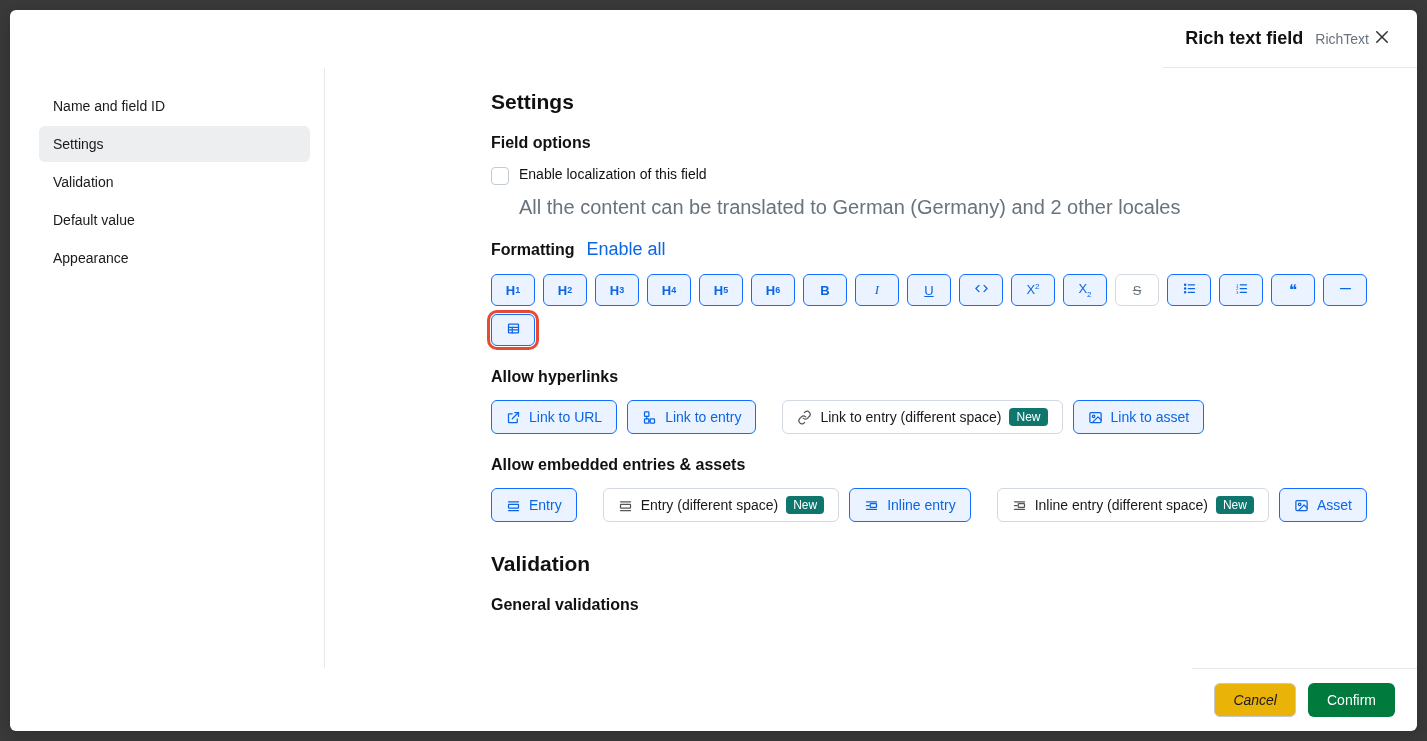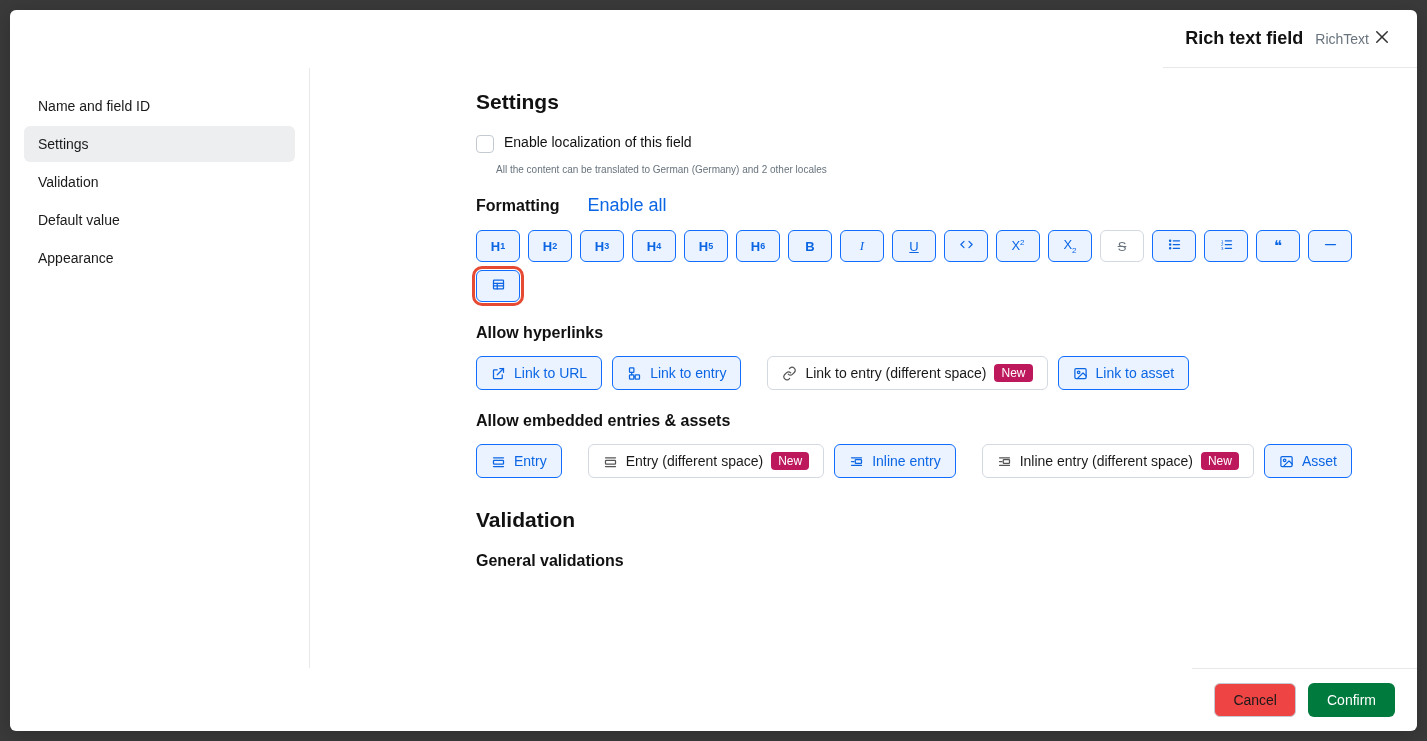--- a/index.html
+++ b/index.html
@@ -30,21 +30,21 @@
   justify-content: space-between;
   padding: 14px 22px;
   border-bottom: 1px solid #e8e8e8;
 }
 .modal-header-left { display: flex; align-items: baseline; gap: 12px; }
 .modal-title { font-size: 18px; font-weight: 600; color: #111; }
 .modal-subtitle { font-size: 14px; color: #68737d; }
 .close-btn { background: none; border: none; cursor: pointer; padding: 4px; color: #333; }
 .close-btn svg { width: 18px; height: 18px; }
 
-.modal-body { flex: 1; display: flex; overflow: hidden; }
+.modal-body { flex: 1; display: flex; overflow: hidden; padding-left: 15px; }
 .sidebar {
   width: 300px;
   border-right: 1px solid #e8e8e8;
   padding: 20px 14px;
 }
 .sidebar-item {
   padding: 10px 14px;
   font-size: 14px;
   color: #1a1a1a;
   border-radius: 6px;
@@ -54,30 +54,30 @@
 .sidebar-item.active { background: #edeef0; font-weight: 500; }
 
 .content {
   flex: 1;
   padding: 22px 40px 20px 166px;
   overflow-y: auto;
   color: #111;
 }
 .section-title { font-size: 21px; font-weight: 600; margin-bottom: 20px; }
 .subsection-title { font-size: 16px; font-weight: 600; margin-bottom: 14px; }
-.subsection-title-row { display:flex; align-items:center; gap:28px; margin-bottom:14px; }
+.subsection-title-row { display:flex; align-items:center; gap:12px; margin-bottom:14px; }
 .subsection-label { font-size: 16px; font-weight: 600; }
 .link-blue { color: #0c66e4; font-size: 18px; cursor: pointer; }
 
 .checkbox-row { display: flex; align-items: flex-start; gap: 10px; margin-bottom: 11px; }
 .checkbox {
   width: 18px; height: 18px; border: 1px solid #c4cad2; border-radius: 4px; cursor: pointer; flex-shrink: 0; margin-top: 1px;
 }
 .chk-label { font-size: 14px; color: #111; }
-.hint { font-size: 10px; color: #68737d; margin-left: 20px; margin-bottom: 20px; }
+.hint { font-size: 20px; color: #68737d; margin-left: 28px; margin-bottom: 20px; }
 
 .btn-grid { display: flex; flex-wrap: wrap; gap: 8px; margin-bottom: 22px; }
 .fmt-btn {
   width: 44px; height: 32px;
   border: 1px solid #116dff;
   background: #eaf3ff;
   border-radius: 6px;
   display: flex; align-items: center; justify-content: center;
   color: #0c66e4;
   cursor: pointer;
@@ -90,33 +90,33 @@
 .fmt-h sub { font-size: 9px; vertical-align: sub; }
 
 .pill-row { display:flex; flex-wrap:wrap; gap:10px; margin-bottom:22px; }
 .pill {
   display:inline-flex; align-items:center; gap:8px;
   border:1px solid #116dff; background:#eaf3ff; color:#0c66e4;
   padding: 7px 14px; border-radius:6px; font-size:14px; cursor:pointer;
 }
 .pill.plain { background:#fff; border-color:#d3d9e0; color:#1a1a1a;margin-left:16px; }
 .pill.plain .pill-icon svg { stroke:#555; }
-.badge { background:#be185d; color:#fff; font-size:12px; padding:2px 7px; border-radius:4px; font-weight:500; }
+.badge { background:#0f766e; color:#fff; font-size:12px; padding:2px 7px; border-radius:4px; font-weight:500; }
 .pill-icon { display:inline-flex; }
 .pill-icon svg { width:15px; height:15px; stroke:#0c66e4; }
 
 .section-title-lg { font-size:21px; font-weight:600; margin-top:30px; margin-bottom:20px; }
 
 .modal-footer {
   border-top: 1px solid #e8e8e8;
   padding: 14px 22px;
   display:flex; justify-content:flex-end; gap:12px;
 }
 .btn { padding:8px 18px; font-size:14px; border-radius:6px; cursor:pointer; border:1px solid transparent; }
-.btn-secondary { background:#ef4444; border-color:#c4cad2; color:#1a1a1a; }
+.btn-secondary { background:#eab308; border-color:#c4cad2; color:#1a1a1a;font-style:italic; }
 .btn-primary { background:#007a3d; color:#fff; }
 
 svg { fill:none; stroke:currentColor; stroke-width:2; stroke-linecap:round; stroke-linejoin:round; }
 </style>
 </head>
 <body>
 
 <div class="modal">
   <div class="modal-header">
     <div class="modal-header-left">
@@ -138,20 +138,21 @@
       <div class="sidebar-item"><span>Name and field ID</span></div>
       <div class="sidebar-item active"><span>Settings</span></div>
       <div class="sidebar-item"><span>Validation</span></div>
       <div class="sidebar-item"><span>Default value</span></div>
       <div class="sidebar-item"><span>Appearance</span></div>
     </nav>
 
     <div class="content">
       <h2 class="section-title">Settings</h2>
 
+      <h3 class="subsection-title">Field options</h3>
       <div class="checkbox-row">
         <div class="checkbox"></div>
         <span class="chk-label">Enable localization of this field</span>
       </div>
       <div class="hint">All the content can be translated to German (Germany) and 2 other locales</div>
 
       <div class="subsection-title-row">
         <span class="subsection-label">Formatting</span>
         <span class="link-blue">Enable all</span>
       </div>

